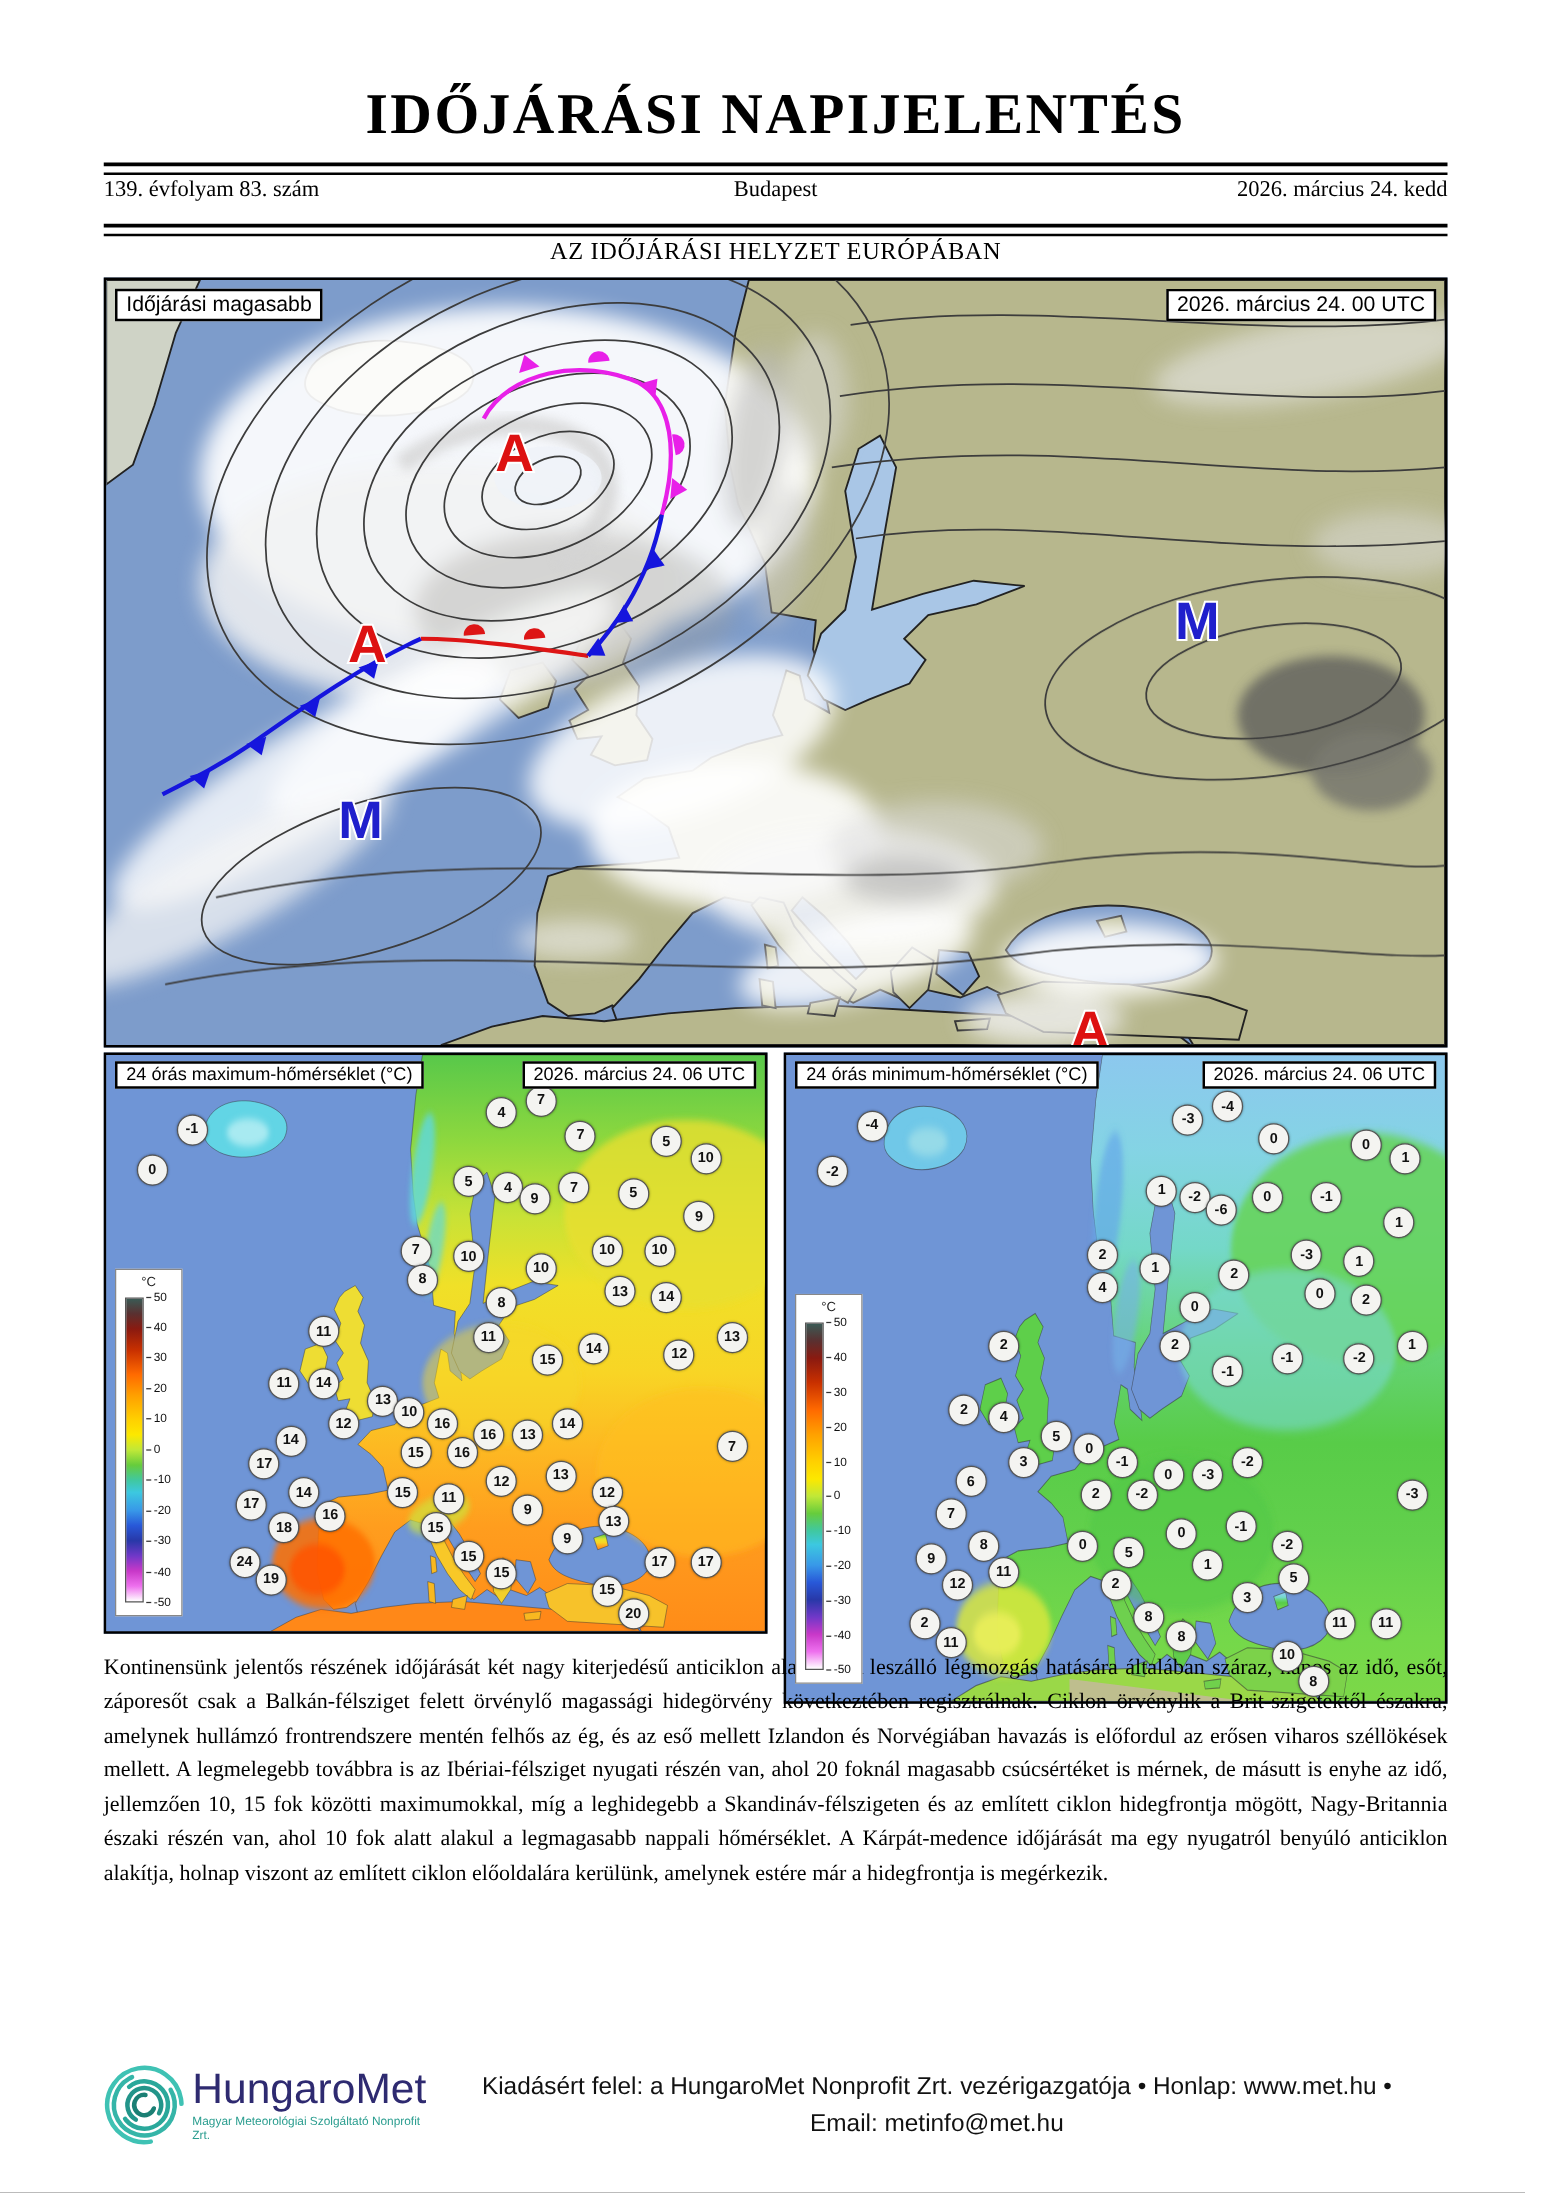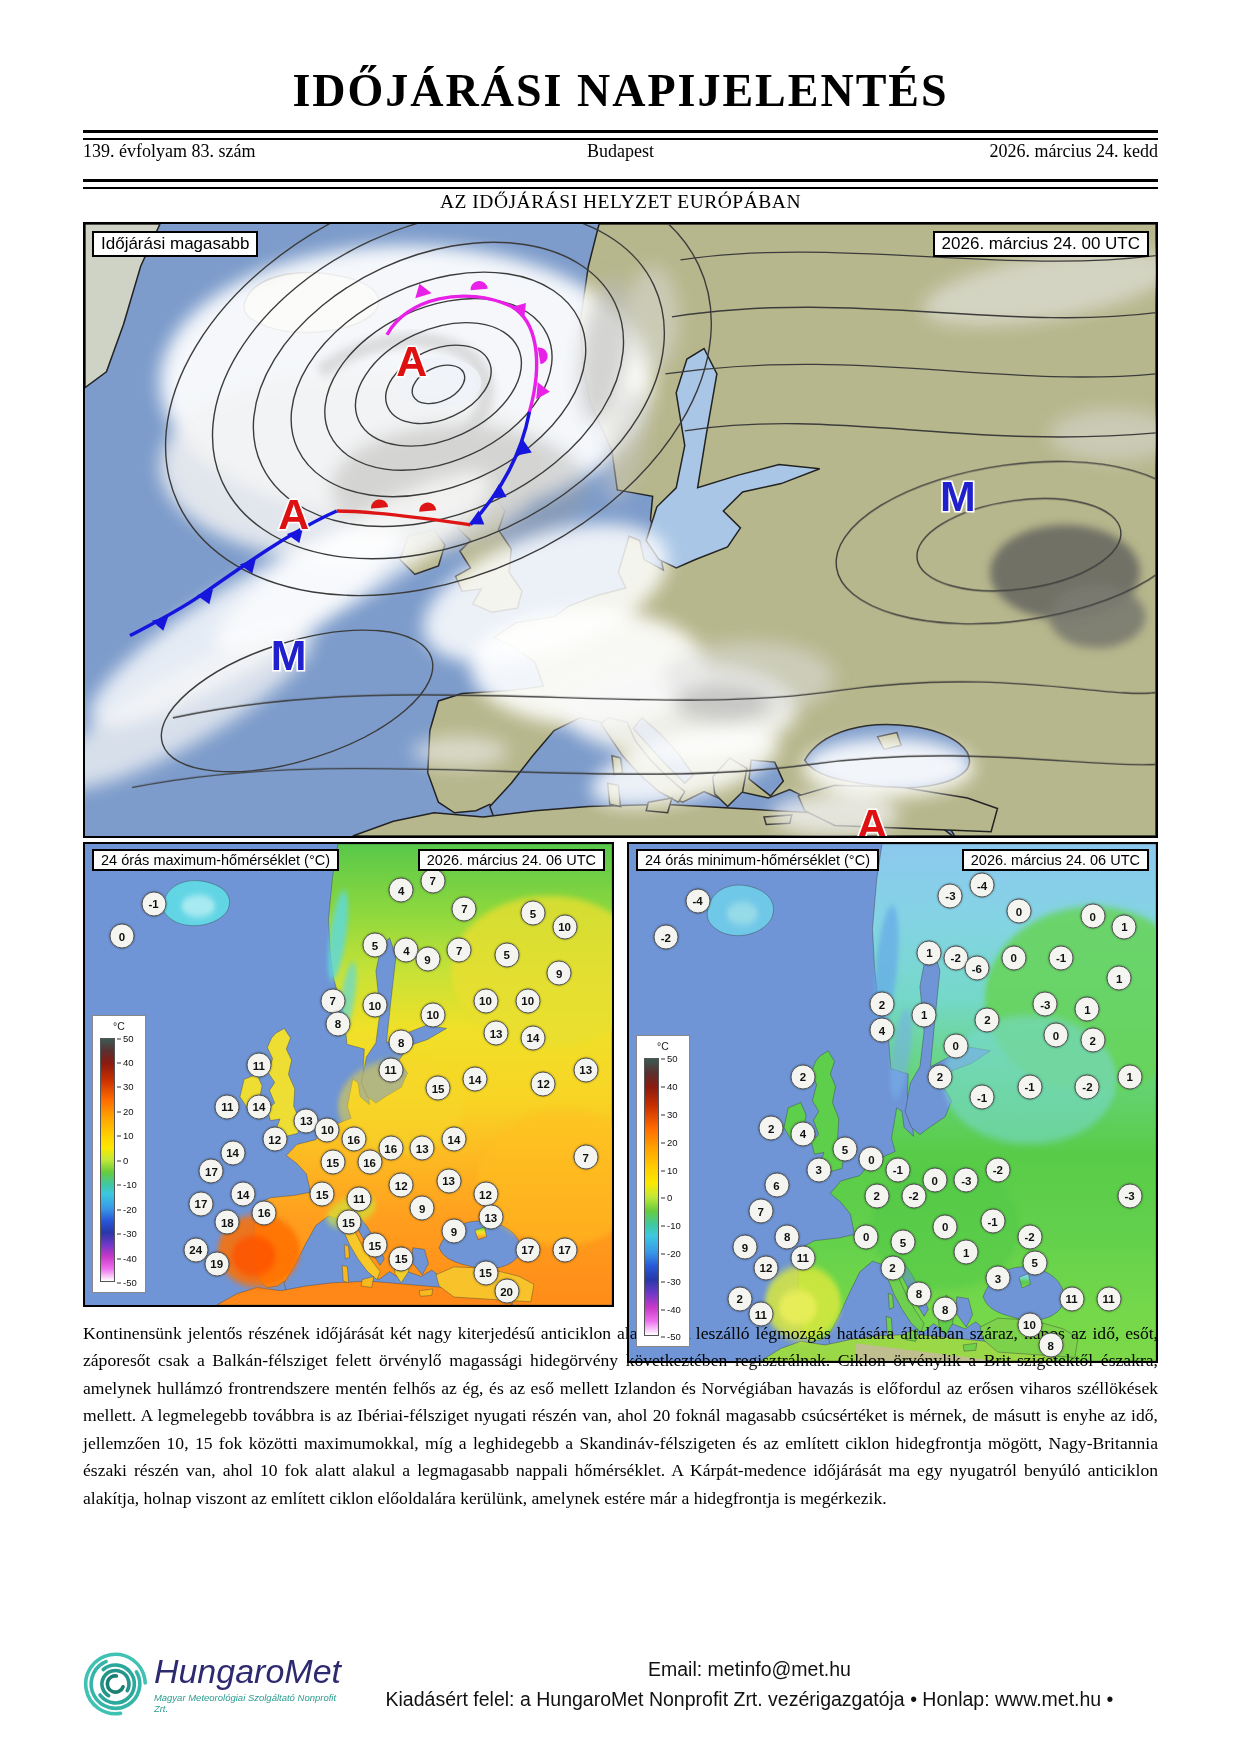--- a/index.html
+++ b/index.html
@@ -40,21 +40,21 @@
   .cb-bar{position:absolute;left:7px;top:22px;bottom:10px;width:13px;border:1px solid #555;
         background:linear-gradient(to bottom,
           #3a5a55 0%,#5a3030 5%,#8a1a10 10%,#c83000 17%,#ff6a00 25%,#ffa000 32%,
           #ffd000 40%,#fce800 45%,#c0e838 50%,#66cc3c 55%,#40c8a0 60%,#3cc8e0 64%,
           #3898e8 70%,#2858d8 75%,#2838a8 80%,#7038c8 85%,#c838c8 90%,#ee70ee 95%,#fff 100%);}
   .cb-tick{position:absolute;left:24px;transform:translateY(-50%);font-size:9.5px;color:#111;white-space:nowrap;}
   .cb-tick:before{content:"";display:inline-block;width:4px;height:1px;background:#333;vertical-align:middle;margin-right:2px;}
   .summary{position:absolute;left:83px;top:1320px;width:1075px;font-size:17.6px;
         line-height:1.56;text-align:justify;}
   .footer{position:absolute;left:83px;top:1648px;width:1075px;display:flex;align-items:flex-start;}
-  .logo{width:258px;display:flex;align-items:center;font-style:italic;}
+  .logo{width:258px;display:flex;align-items:center;}
   .logo-text{margin-left:6px;}
   .logo-word{font-family:"Liberation Sans",sans-serif;font-size:34px;font-weight:500;
         color:#2e2a70;line-height:1;}
   .logo-tag{font-family:"Liberation Sans",sans-serif;font-size:9.5px;color:#2a9d8f;margin-top:4px;}
   .ftext{flex:1;text-align:center;font-family:"Liberation Sans",sans-serif;
         font-size:19.5px;line-height:1.55;padding-top:6px;color:#111;}
 </style>
 </head>
 <body>
 
@@ -501,18 +501,18 @@
           <circle cx="36" cy="36" r="27" stroke="#35b5a8" stroke-width="4" stroke-dasharray="130 40" transform="rotate(330 36 36)"></circle>
           <circle cx="36" cy="36" r="33" stroke="#3fc2b4" stroke-width="4" stroke-dasharray="160 48" transform="rotate(80 36 36)"></circle>
         </g>
       </svg>
       <div class="logo-text">
         <div class="logo-word">HungaroMet</div>
         <div class="logo-tag">Magyar Meteorológiai Szolgáltató Nonprofit Zrt.</div>
       </div>
     </div>
     <div class="ftext">
+      <div>Kiadásért felel: a HungaroMet Nonprofit Zrt. vezérigazgatója • Honlap: www.met.hu •</div>
       <div>Email: metinfo@met.hu</div>
-      <div>Kiadásért felel: a HungaroMet Nonprofit Zrt. vezérigazgatója • Honlap: www.met.hu •</div>
     </div>
   </div>
 
 </div>
 
 </body></html>

